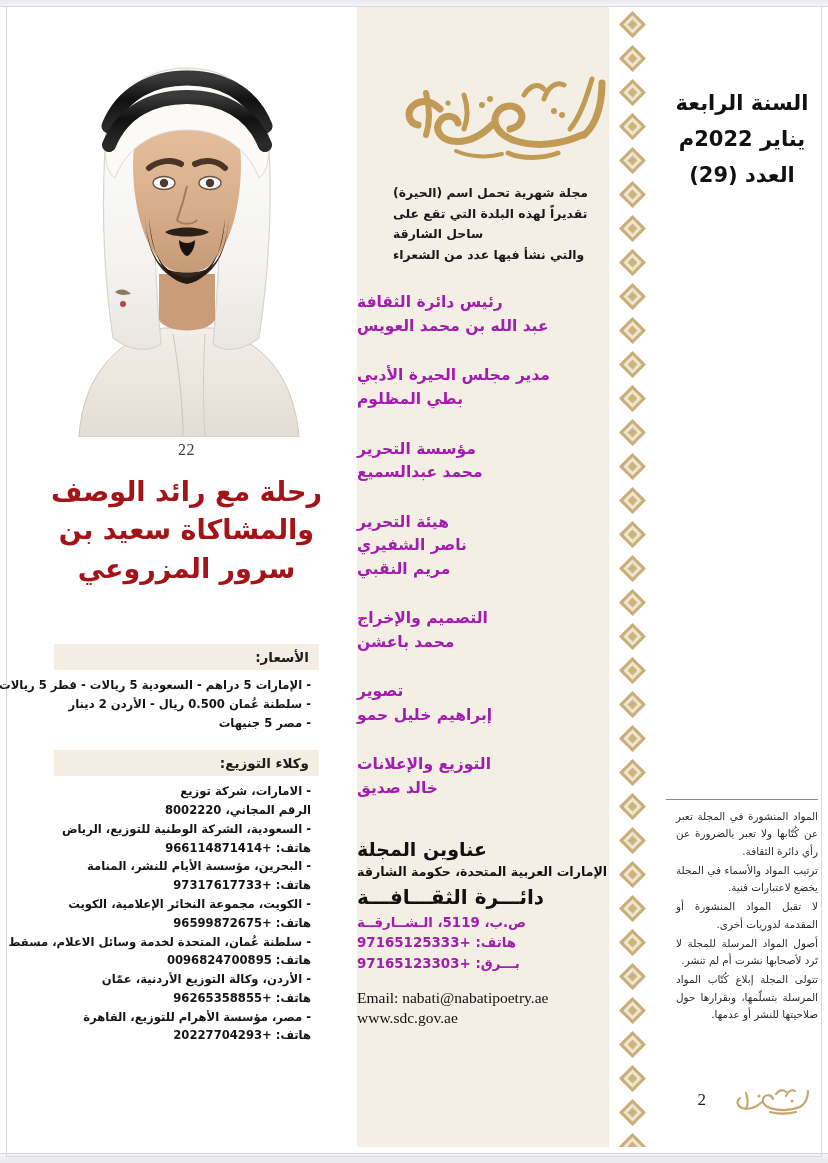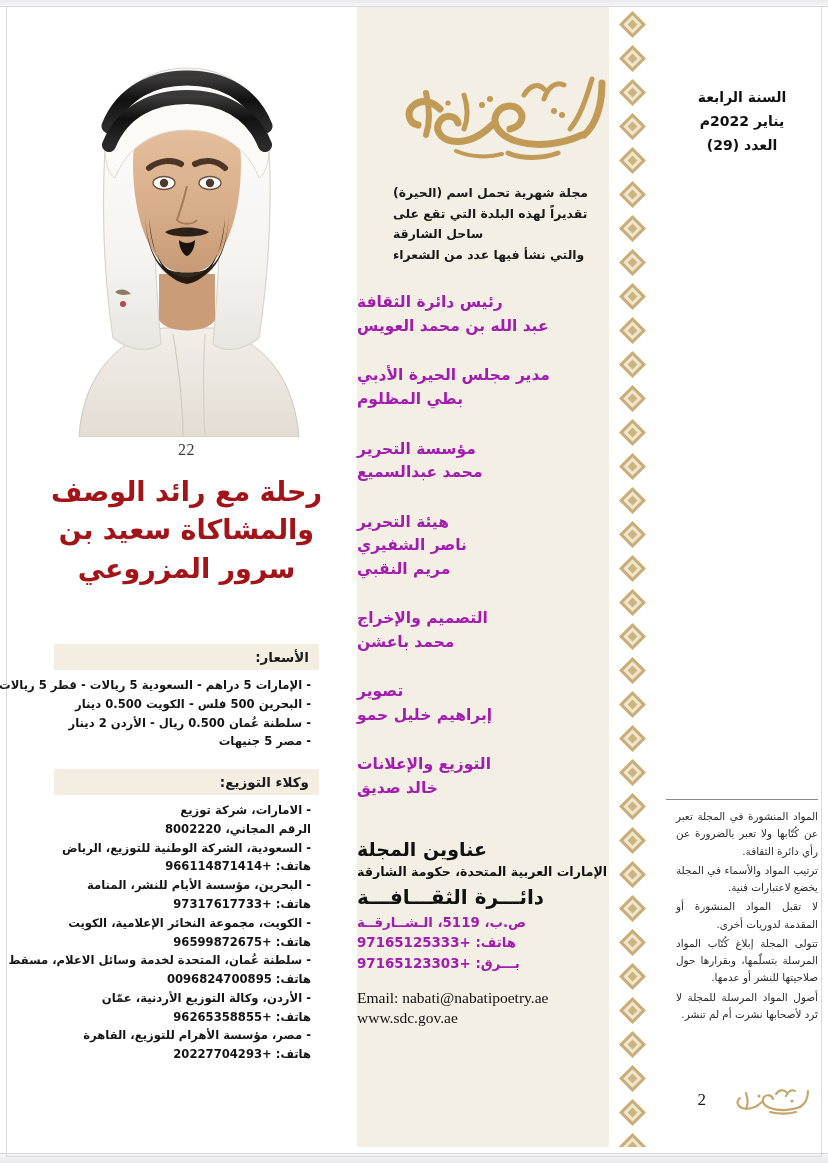--- a/index.html
+++ b/index.html
@@ -234,21 +234,21 @@
     top: 7px;
     width: 160px;
     height: 1140px;
     text-align: center;
     direction: rtl;
   }
   .issue-info {
     margin-top: 78px;
     font-family: "DejaVu Sans", sans-serif;
     font-weight: bold;
-    font-size: 14px;
+    font-size: 21px;
     line-height: 1.72;
     color: #111;
   }
   .disclaimer-wrap {
     position: absolute;
     left: 4px;
     top: 792px;
     width: 152px;
   }
   .disc-rule {
@@ -464,21 +464,20 @@
       </svg>
     </div>
 
     <div class="feature-page-no">22</div>
 
     <div class="feature-headline">رحلة مع رائد الوصف والمشاكاة سعيد بن سرور المزروعي</div>
 
     <div class="band band-prices">الأسعار:</div>
     <div class="list" id="prices-list">
         <div>- الإمارات 5 دراهم - السعودية 5 ريالات - قطر 5 ريالات</div>
-        <div>- البحرين 500 فلس - الكويت 0.500 دينار</div>
         <div>- سلطنة عُمان 0.500 ريال - الأردن 2 دينار</div>
         <div>- مصر 5 جنيهات</div>
       </div>
 
     <div class="band band-dist">وكلاء التوزيع:</div>
     <div class="list" id="dist-list">
         <div>- الامارات، شركة توزيع</div>
         <div>الرقم المجاني، 8002220</div>
         <div>- السعودية، الشركة الوطنية للتوزيع، الرياض</div>
         <div>هاتف: +966114871414</div>
@@ -579,22 +578,22 @@
       <div>يناير 2022م</div>
       <div>العدد (29)</div>
     </div>
 
     <div class="disclaimer-wrap">
       <div class="disc-rule"></div>
       <div class="disclaimer" id="disclaimer">
           <p>المواد المنشورة في المجلة تعبر عن كُتّابها ولا تعبر بالضرورة عن رأي دائرة الثقافة.</p>
           <p>ترتيب المواد والأسماء في المجلة يخضع لاعتبارات فنية.</p>
           <p>لا تقبل المواد المنشورة أو المقدمة لدوريات أخرى.</p>
+          <p>أصول المواد المرسلة للمجلة لا تَرد لأصحابها نشرت أم لم تنشر.</p>
           <p>تتولى المجلة إبلاغ كُتّاب المواد المرسلة بتسلّمها، وبقرارها حول صلاحيتها للنشر أو عدمها.</p>
-          <p>أصول المواد المرسلة للمجلة لا تَرد لأصحابها نشرت أم لم تنشر.</p>
         </div>
     </div>
 
     <div class="footer-mark">
       <svg width="84" height="30" viewBox="0 0 84 30" xmlns="http://www.w3.org/2000/svg" aria-hidden="true">
         <g fill="none" stroke="#c4a469" stroke-width="2.1" stroke-linecap="round">
           <path d="M76 6 C76 13 73 19 68 22"></path>
           <path d="M68 22 C58 26 46 26 38 23 C32 21 29 16 32 12 C35 9 40 10 41 14"></path>
           <path d="M30 17 C24 23 16 25 10 23 C5 21 4 16 8 13"></path>
           <path d="M54 11 C56 6 60 4 63 6"></path>

